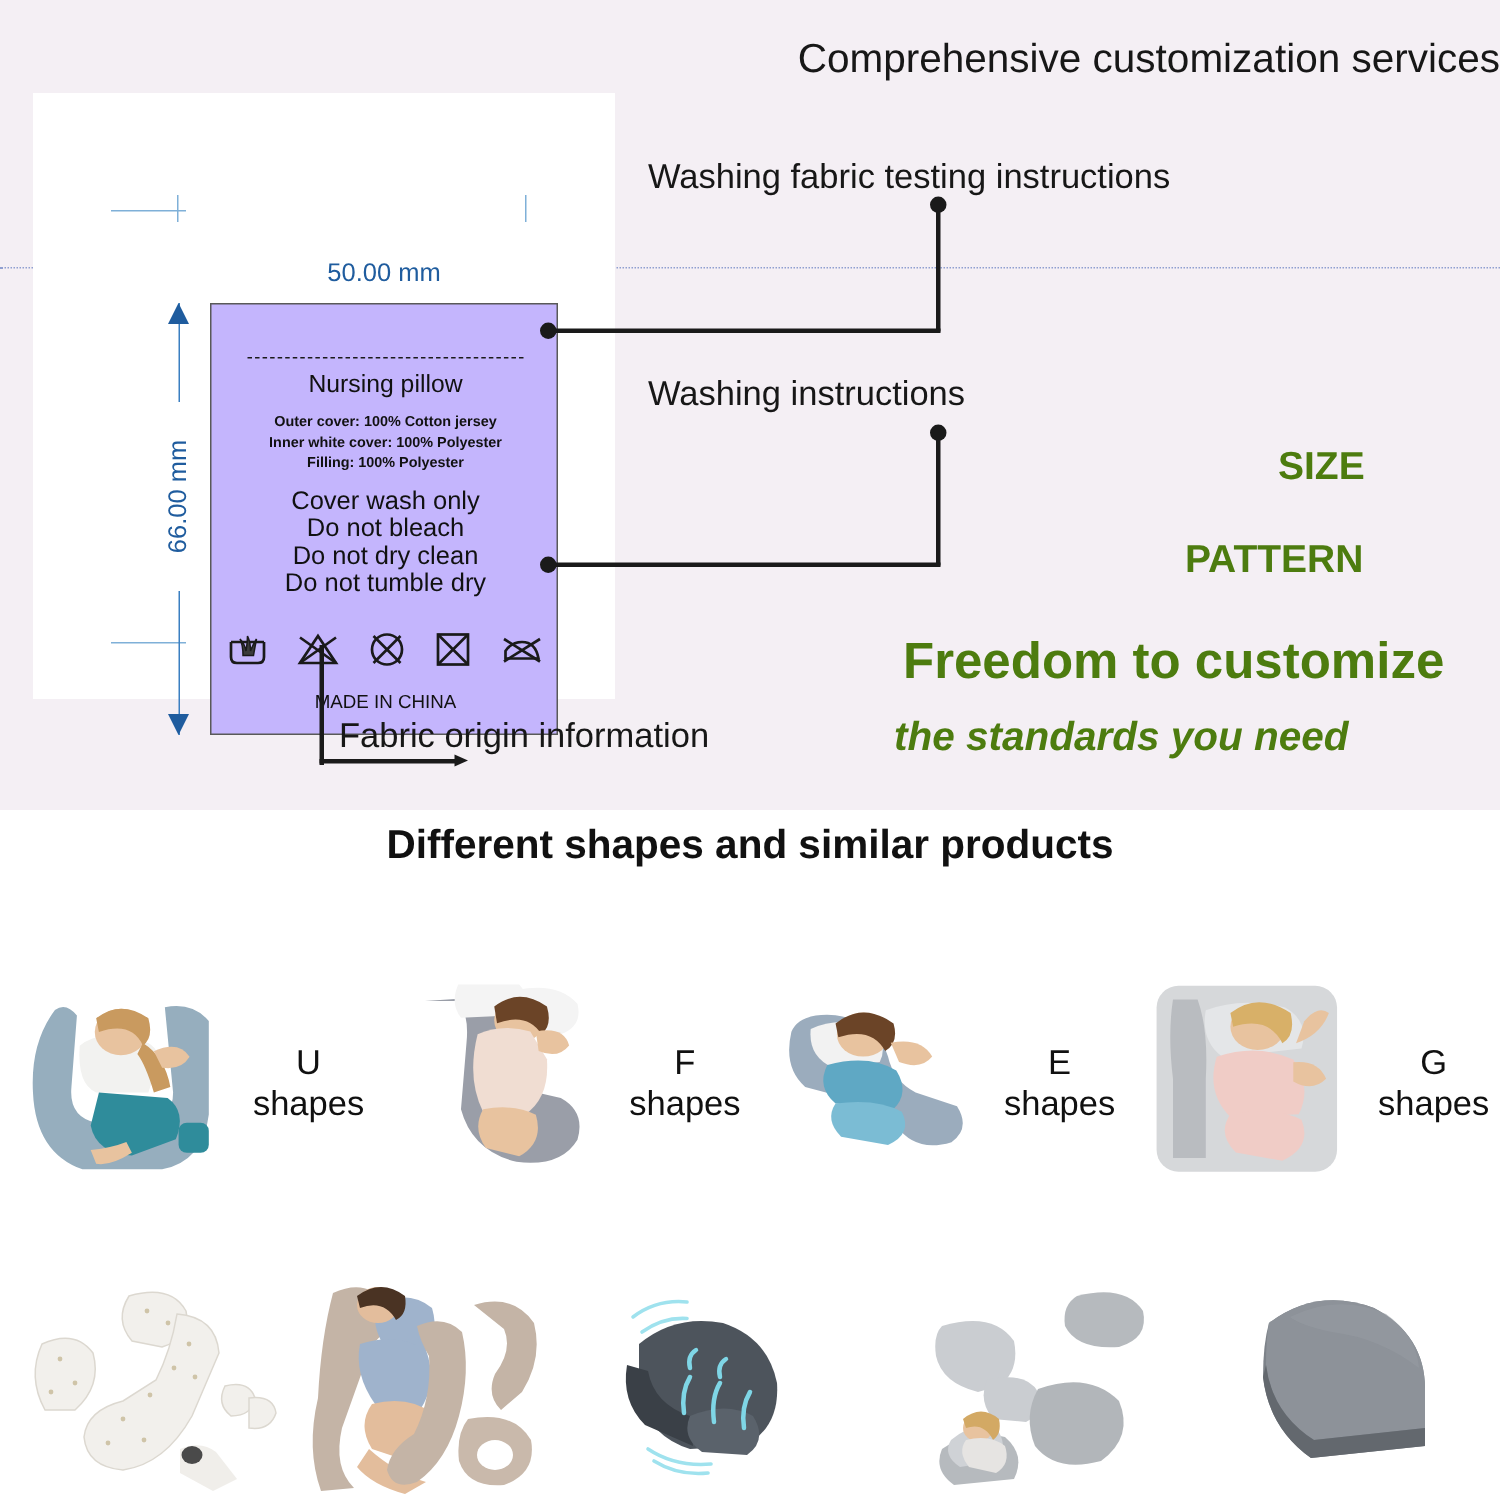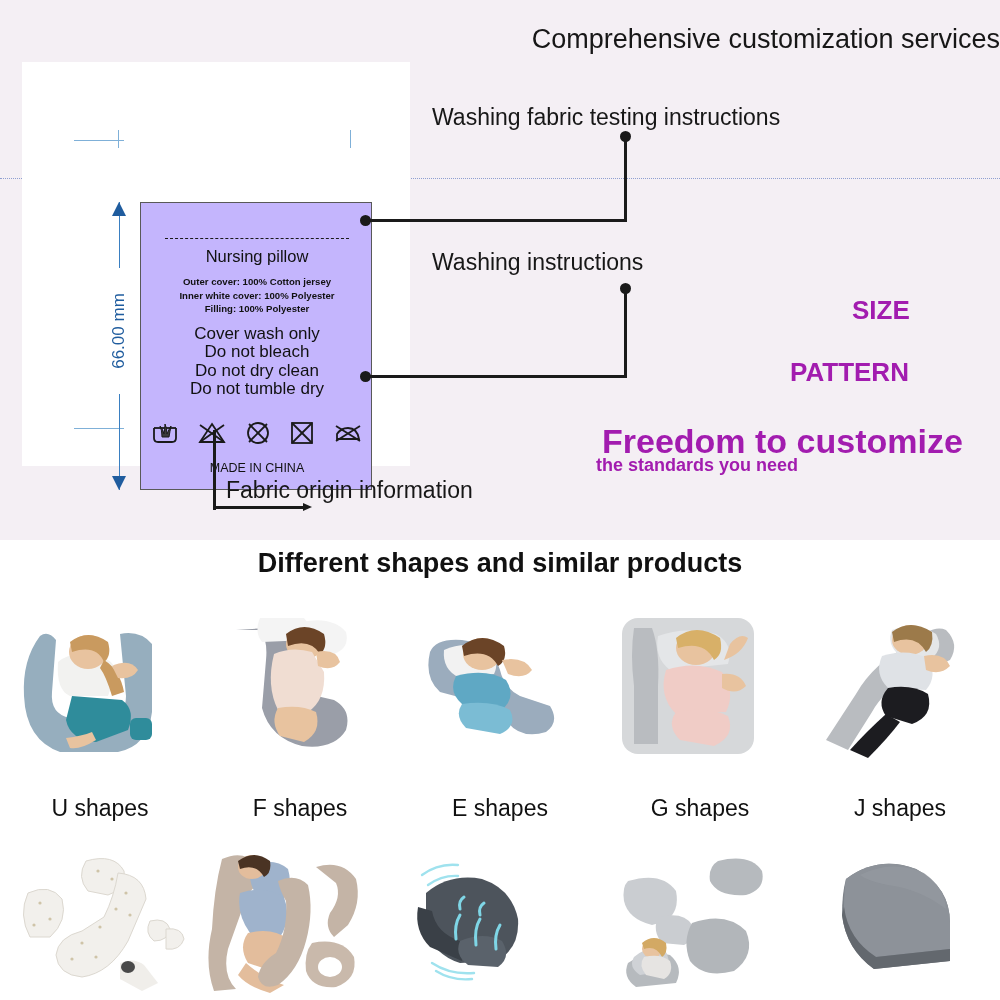--- a/index.html
+++ b/index.html
@@ -192,21 +192,21 @@
     position: absolute;
     width: 0; height: 0;
     border-top: 4.5px solid transparent;
     border-bottom: 4.5px solid transparent;
     border-left: 9px solid #1a1a1a;
   }
 
   
   .red-text {
     position: absolute;
-    color: #a21caf;
+    color: #4d7c0f;
     font-weight: bold;
     white-space: nowrap;
   }
 
   
   #main-title {
     position: absolute;
     left: 0; top: 24px;
     width: 1000px;
     text-align: right;
@@ -233,22 +233,22 @@
   #product-row-2 {
     position: absolute;
     left: 0; top: 845px;
     width: 1000px; height: 155px;
     display: flex;
   }
   .product-cell {
     flex: 1;
     position: relative;
     display: flex;
-    flex-direction: column;
-    gap: 16px;
+    flex-direction: row;
+    align-items: center;
   }
   .product-photo {
     position: relative;
     width: 176px; height: 175px;
     overflow: hidden;
     background: #ffffff;
   }
   .shape-label {
     margin-top: 4px;
     font-size: 23px;
@@ -272,20 +272,26 @@
 
   <div id="guide-line"></div>
 
   <div id="cad-panel">
 
     <div class="ext-v" style="left:96px; top:68px; height:18px;"></div>
     <div class="ext-v" style="left:328px; top:68px; height:18px;"></div>
     <div class="ext-h" style="left:52px; top:78px; width:50px;"></div>
     <div class="ext-h" style="left:52px; top:366px; width:50px;"></div>
 
+    <div id="dim-width">
+      <div class="line"></div>
+      <div class="arrow-l"></div>
+      <div class="arrow-r"></div>
+      <div class="txt">50.00 mm</div>
+    </div>
 
     <div id="dim-height">
       <div class="line"></div>
       <div class="arrow-t"></div>
       <div class="arrow-b"></div>
       <div class="txt">66.00 mm</div>
     </div>
 
     <div id="care-label">
       <div id="fold-dash"></div>
@@ -359,21 +365,21 @@
 
   <div class="callout-text" style="left:432px; top:249px;">Washing instructions</div>
   <div class="leader-dot" style="left:620px; top:283px;"></div>
   <div class="leader leader-v" style="left:624px; top:288px; height:89px;"></div>
   <div class="leader leader-h" style="left:368px; top:375px; width:259px;"></div>
   <div class="leader-dot" style="left:360px; top:371px;"></div>
 
   <div class="red-text" style="left:852px; top:295px; font-size:26px;">SIZE</div>
   <div class="red-text" style="left:790px; top:357px; font-size:26px;">PATTERN</div>
   <div class="red-text" style="left:602px; top:422px; font-size:34px;">Freedom to customize</div>
-  <div class="red-text" style="left:596px; top:455px; font-size:18px;">the standards you need</div>
+  <div class="red-text" style="left:596px; top:476px; font-size:27px;font-style:italic;">the standards you need</div>
 </div>
 
 <div class="leader leader-v" style="left:213px; top:430px; height:80px;"></div>
 <div class="leader leader-h" style="left:213px; top:506px; width:92px;"></div>
 <div class="leader-arrow" style="left:303px; top:503px;"></div>
 <div class="callout-text" style="left:226px; top:477px;">Fabric origin information</div>
 
 <div id="shapes-title">Different shapes and similar products</div>
 
 <div id="product-row-1">

